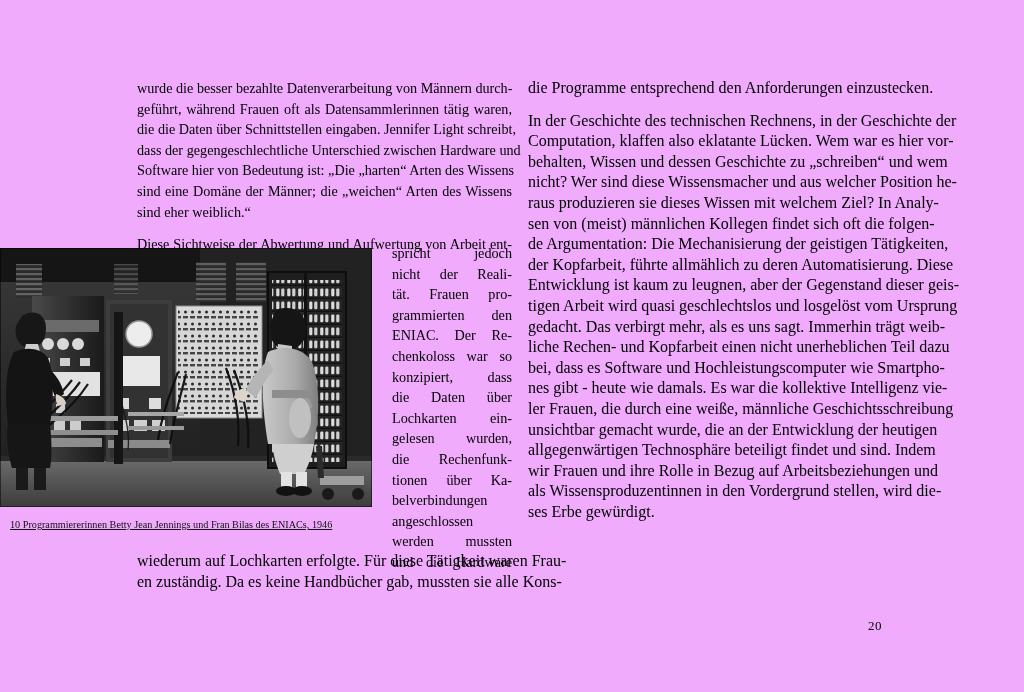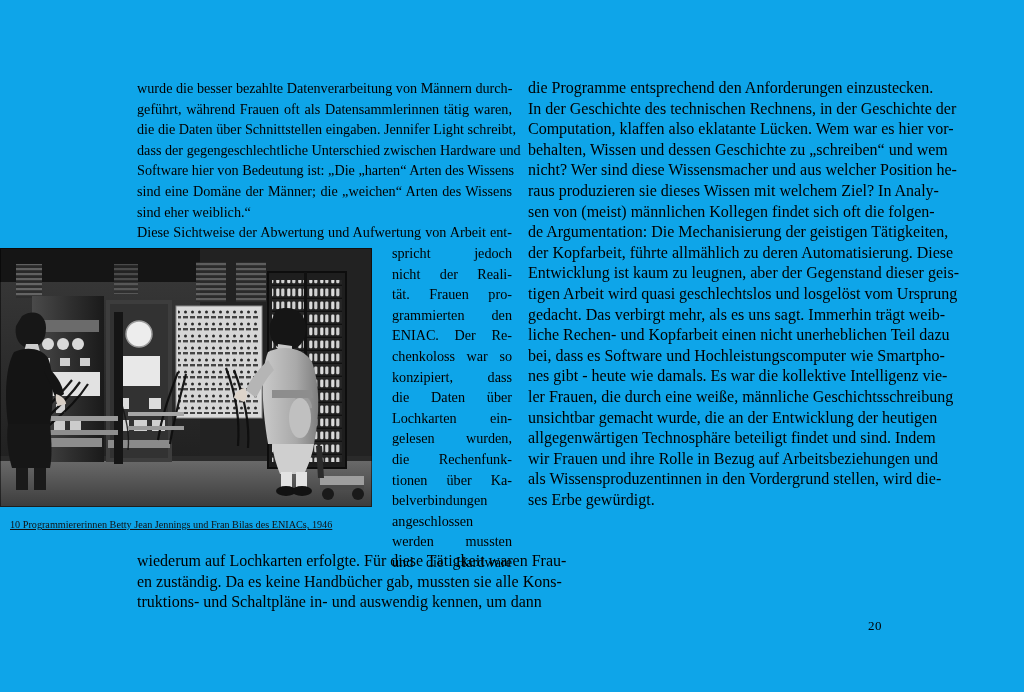--- a/index.html
+++ b/index.html
@@ -12,21 +12,21 @@
     height: 692px;
     position: relative;
     overflow: hidden;
     font-family: "Liberation Serif", "DejaVu Serif", serif;
     color: #000000;
   }
 
   .page {
     position: absolute;
     inset: 0;
-    background: #0ea5e9;
+    background: #f0abfc;
   }
 
   
   .col-left {
     position: absolute;
     left: 137px;
     top: 78px;
     width: 375px;
     text-align: justify;
     text-justify: inter-word;
@@ -40,21 +40,21 @@
     top: 78px;
     width: 370px;
     text-align: justify;
     text-justify: inter-word;
     font-size: 16px;
     line-height: 20.6px;
     hyphens: manual;
   }
 
   .para { margin: 0 0 0 0; }
-  .para + .para { margin-top: 0px; }
+  .para + .para { margin-top: 12px; }
   .para-gap { margin-top: 20px; }
 
   
   .jline {
     display: block;
     text-align: justify;
     text-align-last: justify;
     white-space: nowrap;
   }
   .jline.last {
@@ -307,21 +307,20 @@
     <span class="jline">tionen über Ka-</span>
     <span class="jline">belverbindungen</span>
     <span class="jline">angeschlossen</span>
     <span class="jline">werden mussten</span>
     <span class="jline">und die Hardware</span>
   </div>
 
   <div class="col-below">
     <span class="jline">wiederum auf Lochkarten erfolgte. Für diese Tätigkeit waren Frau-</span>
     <span class="jline">en zuständig. Da es keine Handbücher gab, mussten sie alle Kons-</span>
-    <span class="jline last">truktions- und Schaltpläne in- und auswendig kennen, um dann</span>
   </div>
 
   <div class="col-right">
     <div class="para">
       <span class="jline last">die Programme entsprechend den Anforderungen einzustecken.</span>
     </div>
     <div class="para para-gap">
       <span class="jline">In der Geschichte des technischen Rechnens, in der Geschichte der</span>
       <span class="jline">Computation, klaffen also eklatante Lücken. Wem war es hier vor-</span>
       <span class="jline">behalten, Wissen und dessen Geschichte zu „schreiben“ und wem</span>

